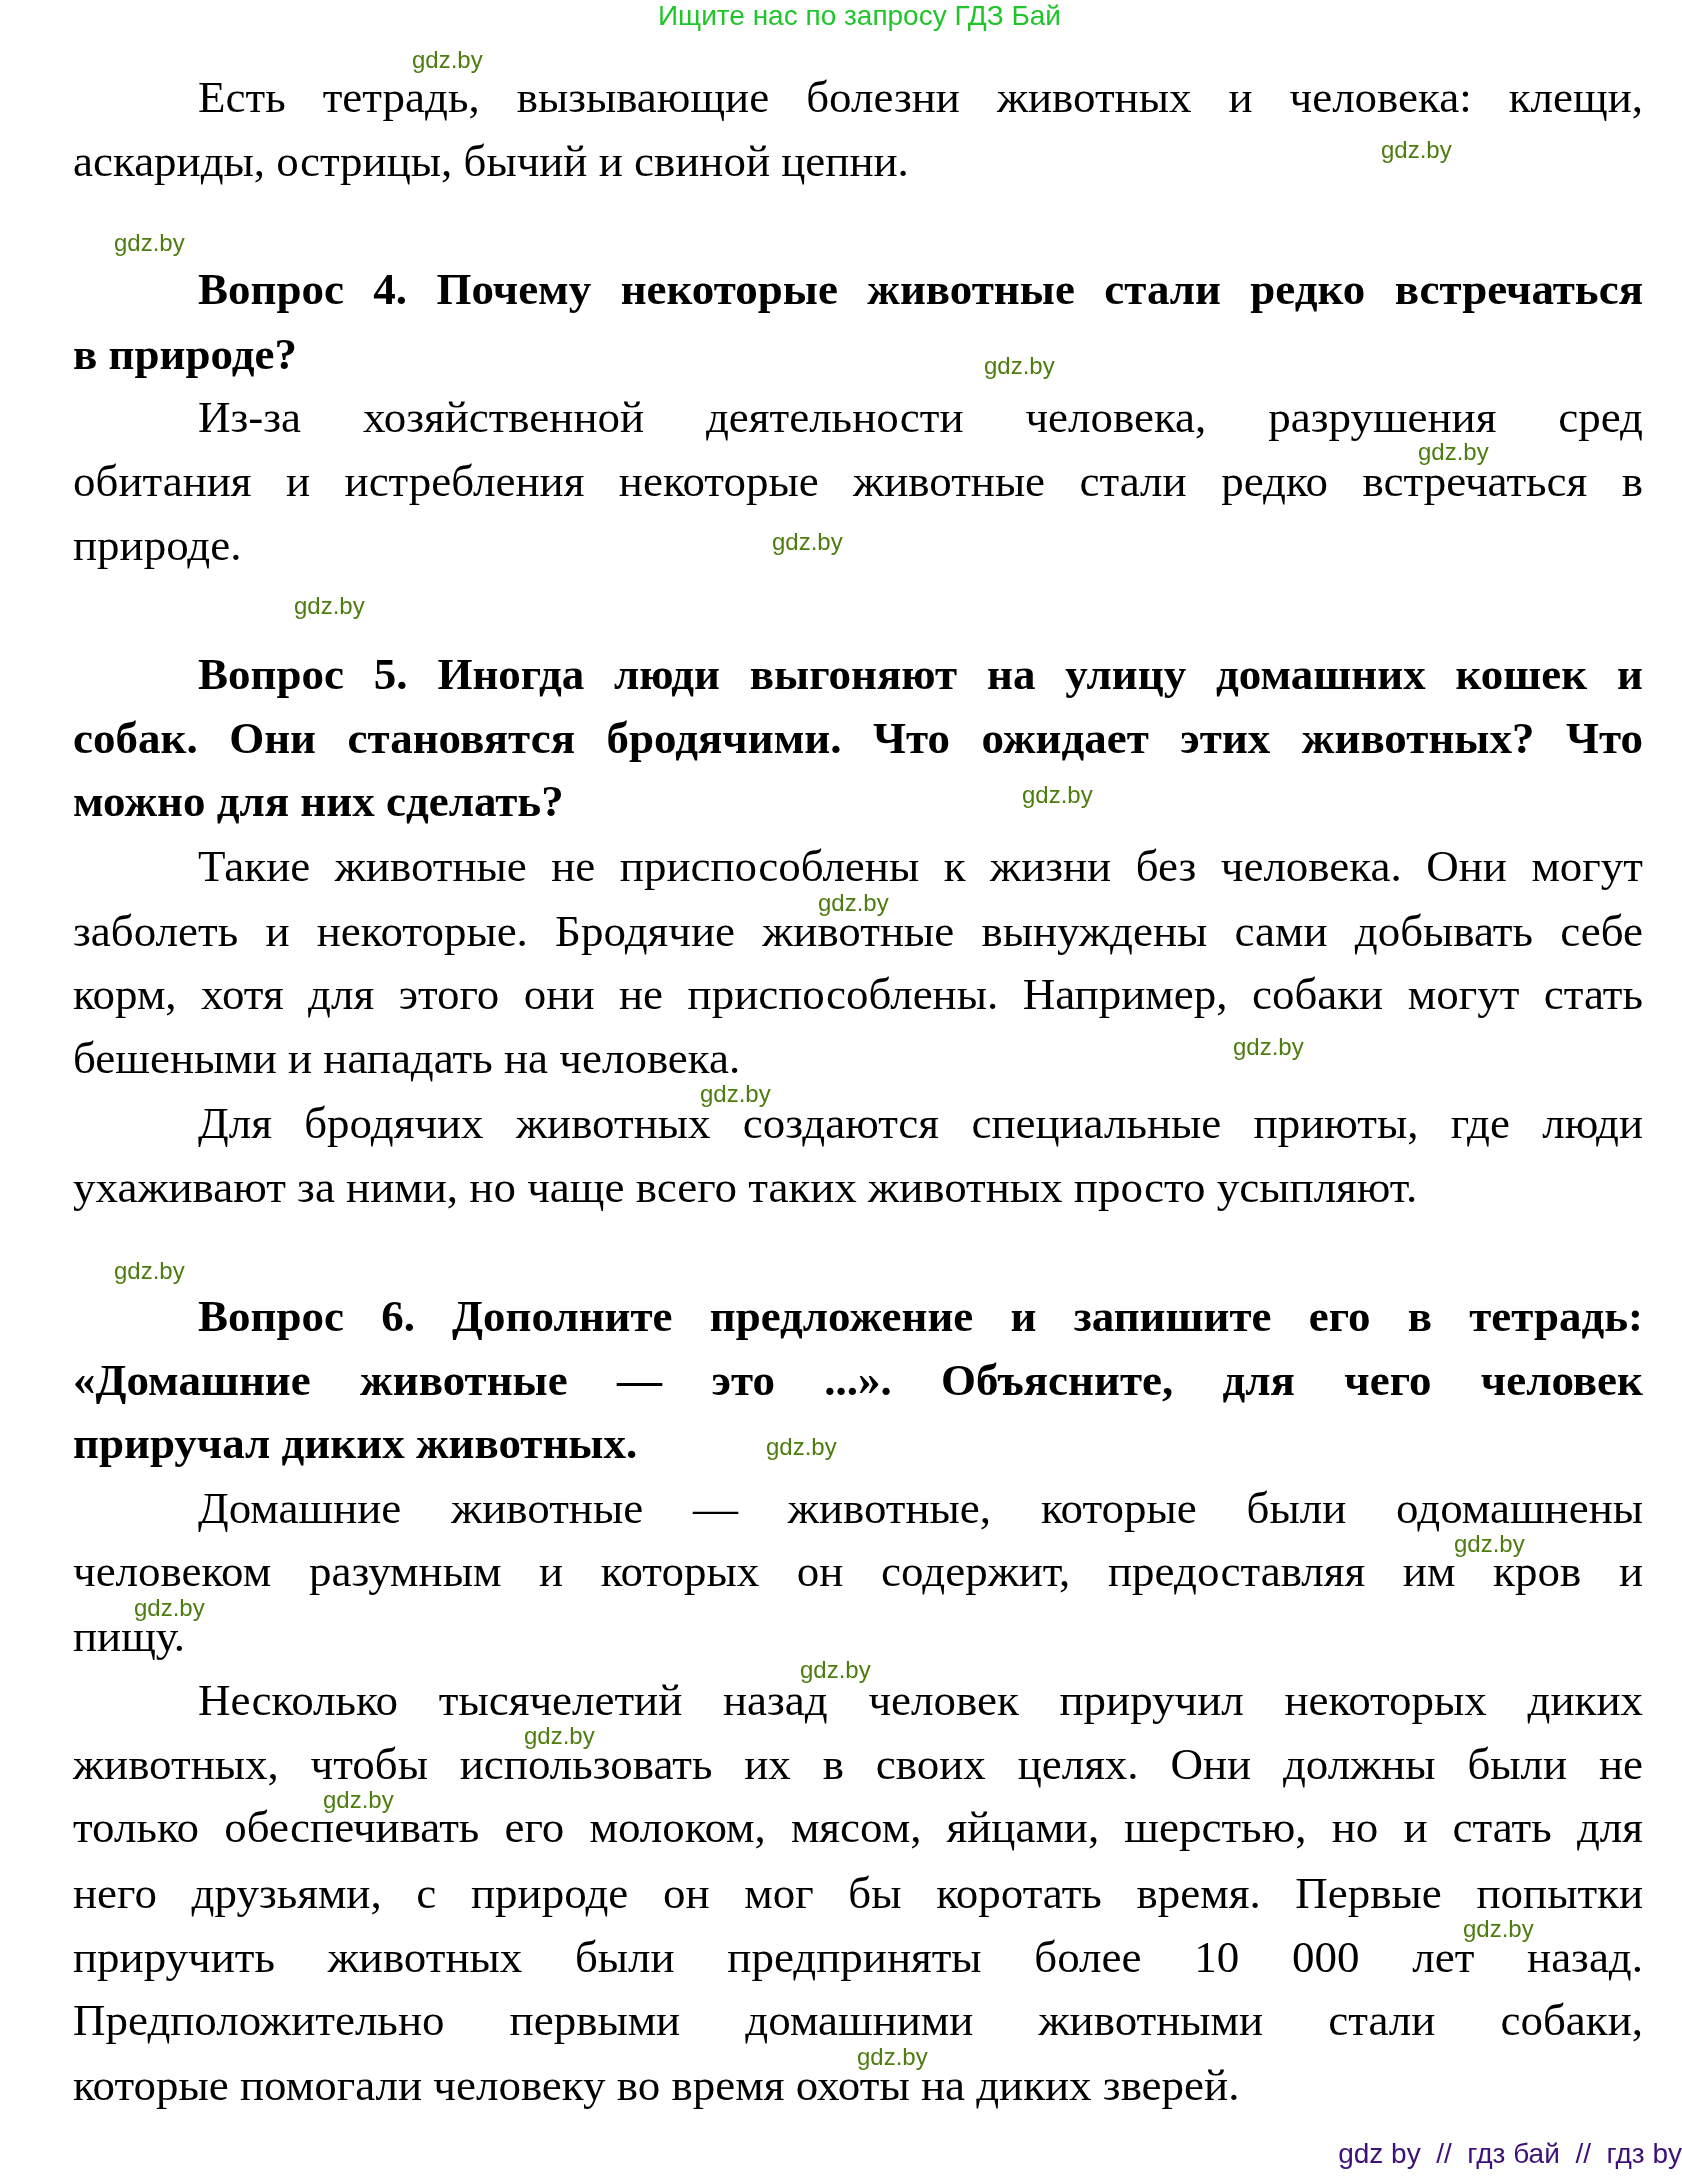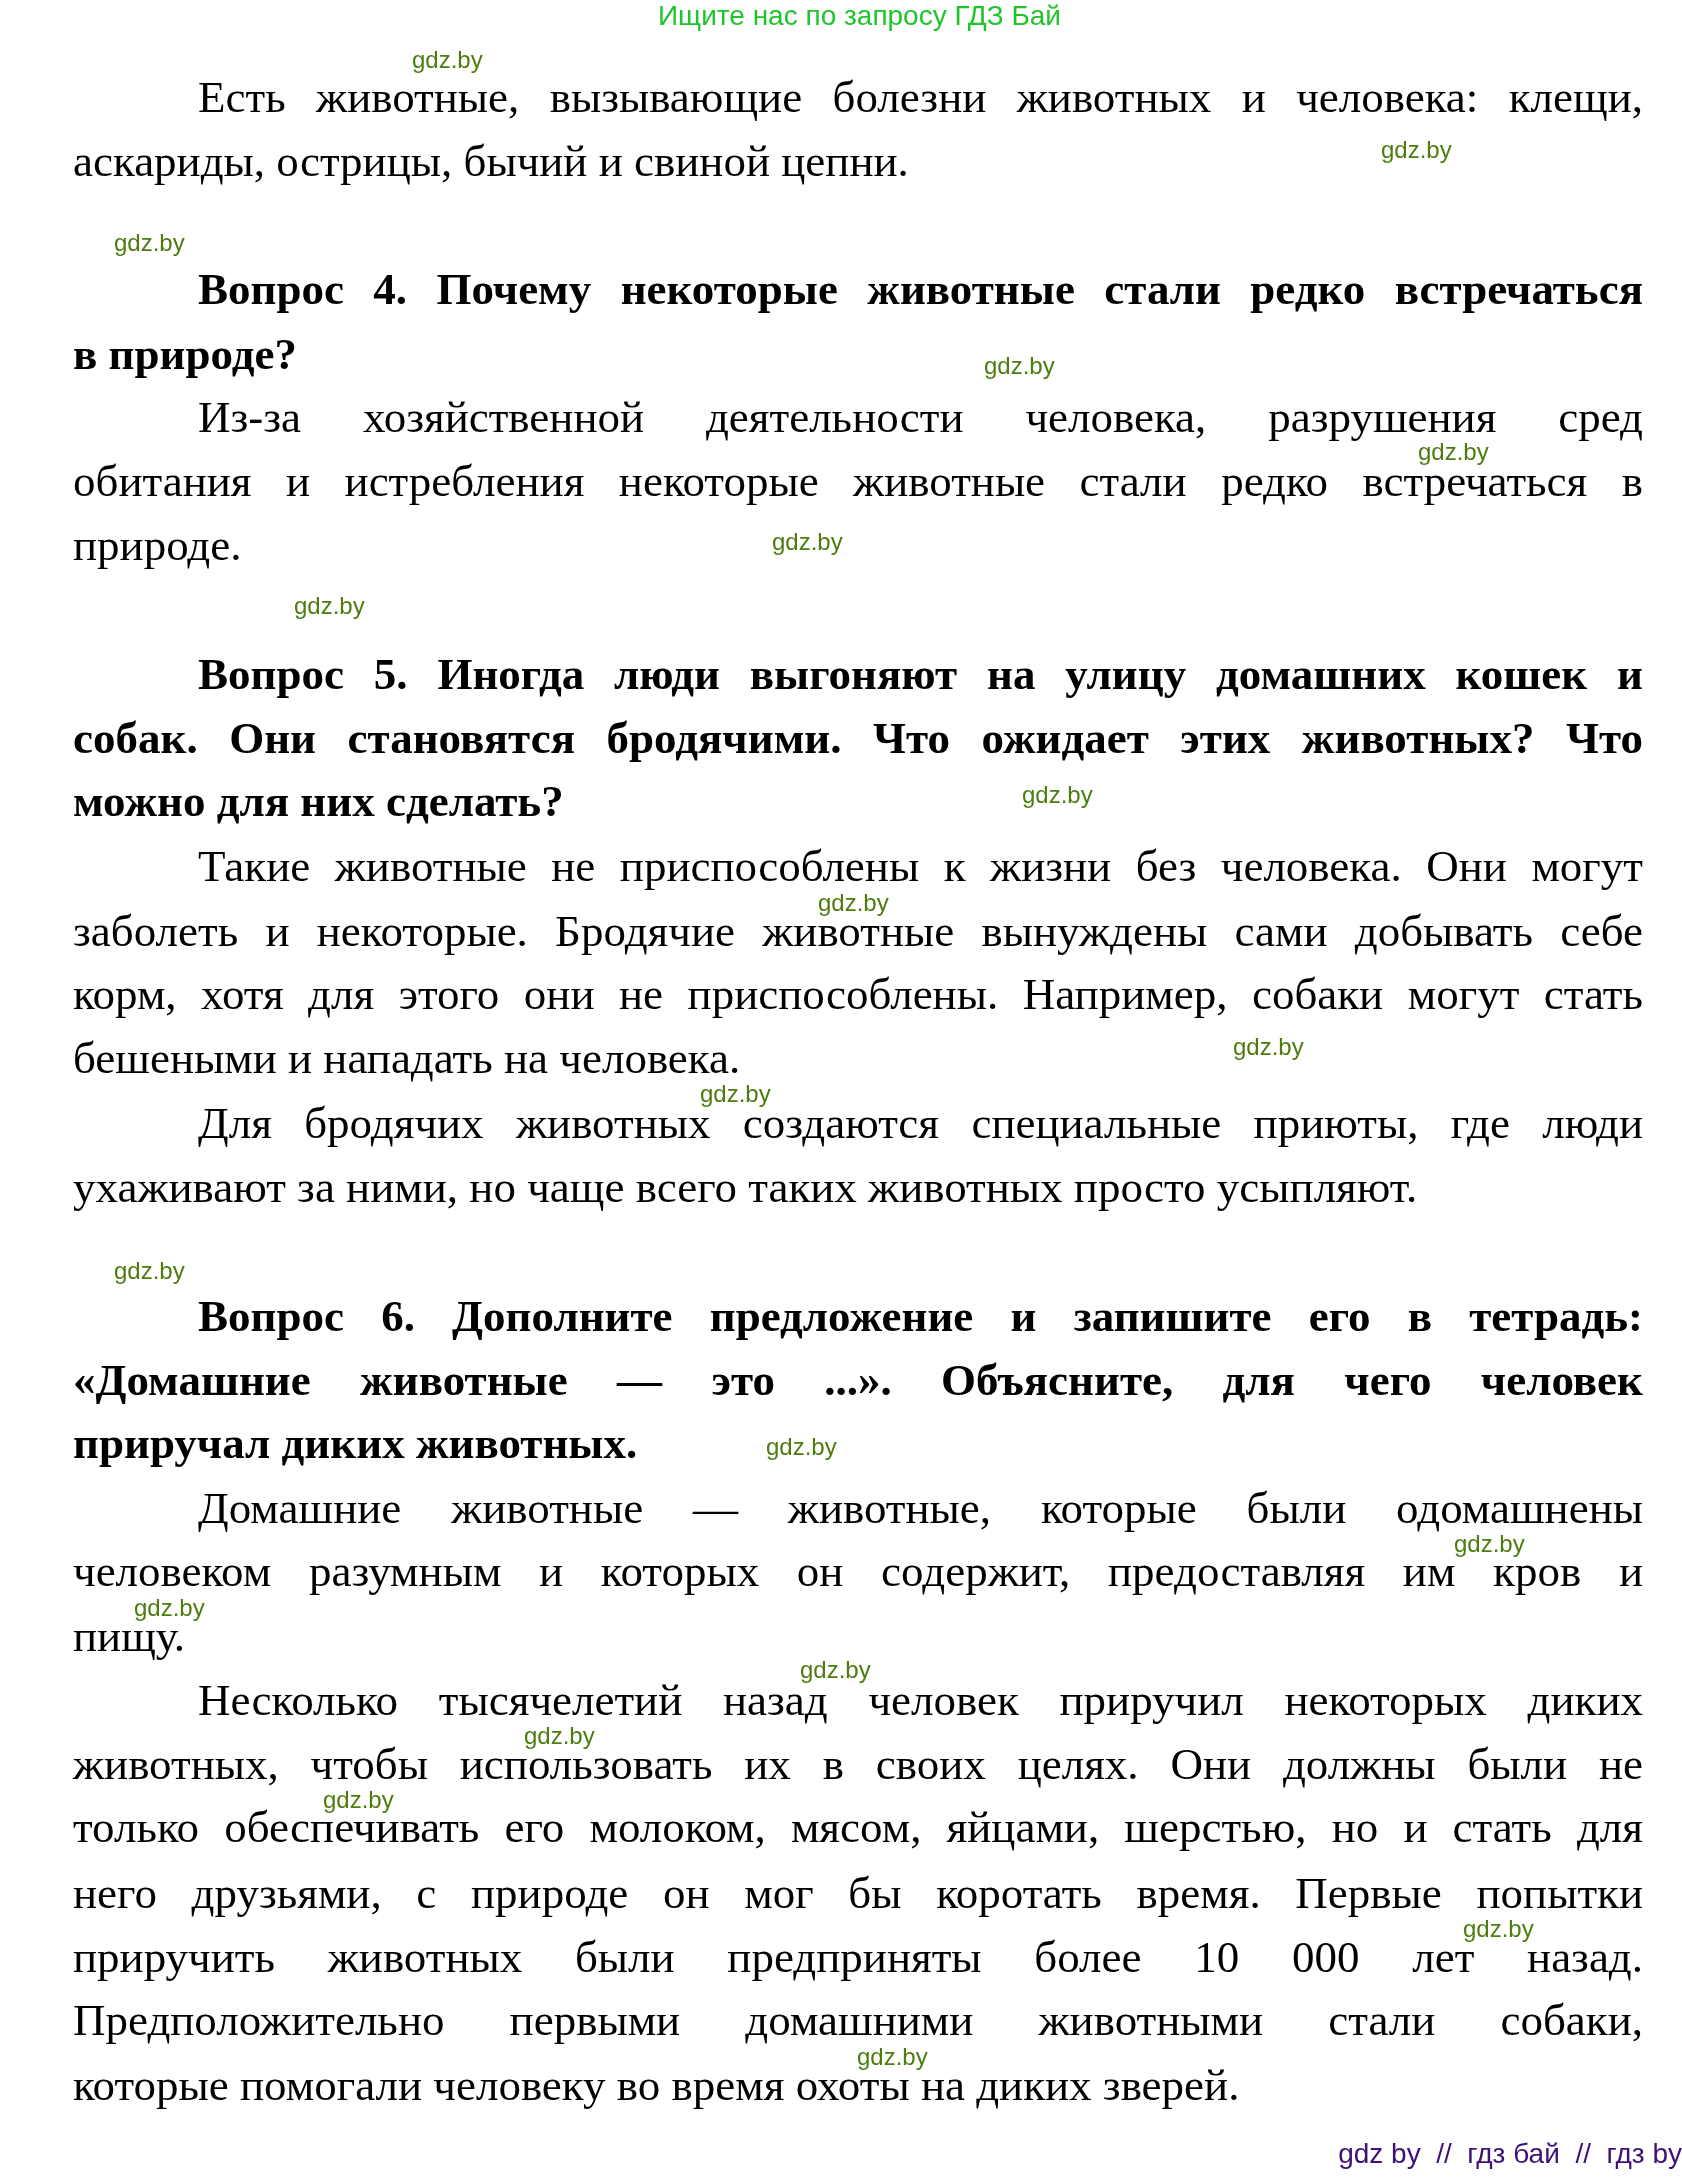--- a/index.html
+++ b/index.html
@@ -26,21 +26,21 @@
   .wm {
     position: absolute; font-family: "Liberation Sans", sans-serif;
     font-size: 24px; line-height: 27px; color: #4d7c0f; white-space: nowrap;
   }
 </style>
 </head>
 <body>
 
 <div class="top-banner">Ищите нас по запросу ГДЗ Бай</div>
 
-<div class="line indent" style="top:68px">Есть животные, вызывающие болезни животных и человека: клещи,</div>
+<div class="line indent" style="top:68px">Есть тетрадь, вызывающие болезни животных и человека: клещи,</div>
 <div class="line last" style="top:132px">аскариды, острицы, бычий и свиной цепни.</div>
 
 <div class="line indent bold" style="top:260px">Вопрос 4. Почему некоторые животные стали редко встречаться</div>
 <div class="line bold last" style="top:325px">в природе?</div>
 <div class="line indent" style="top:388px">Из-за хозяйственной деятельности человека, разрушения сред</div>
 <div class="line" style="top:452px">обитания и истребления некоторые животные стали редко встречаться в</div>
 <div class="line last" style="top:516px">природе.</div>
 
 <div class="line indent bold" style="top:645px">Вопрос 5. Иногда люди выгоняют на улицу домашних кошек и</div>
 <div class="line bold" style="top:709px">собак. Они становятся бродячими. Что ожидает этих животных? Что</div>

